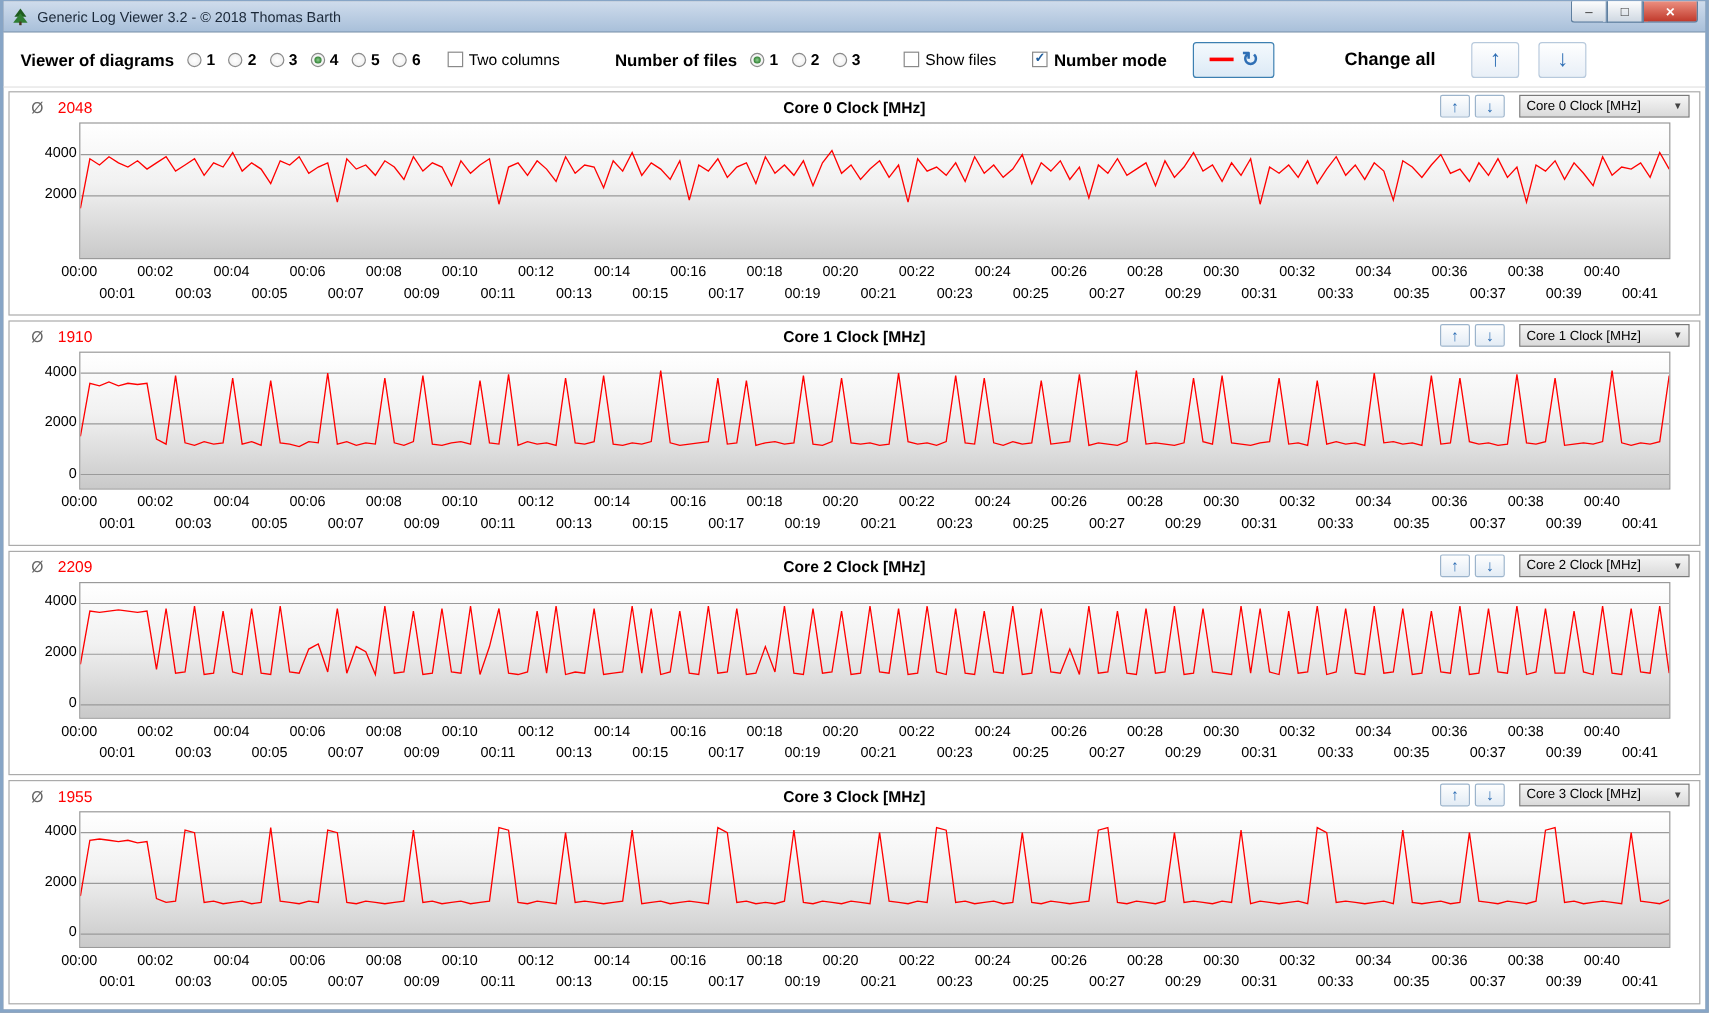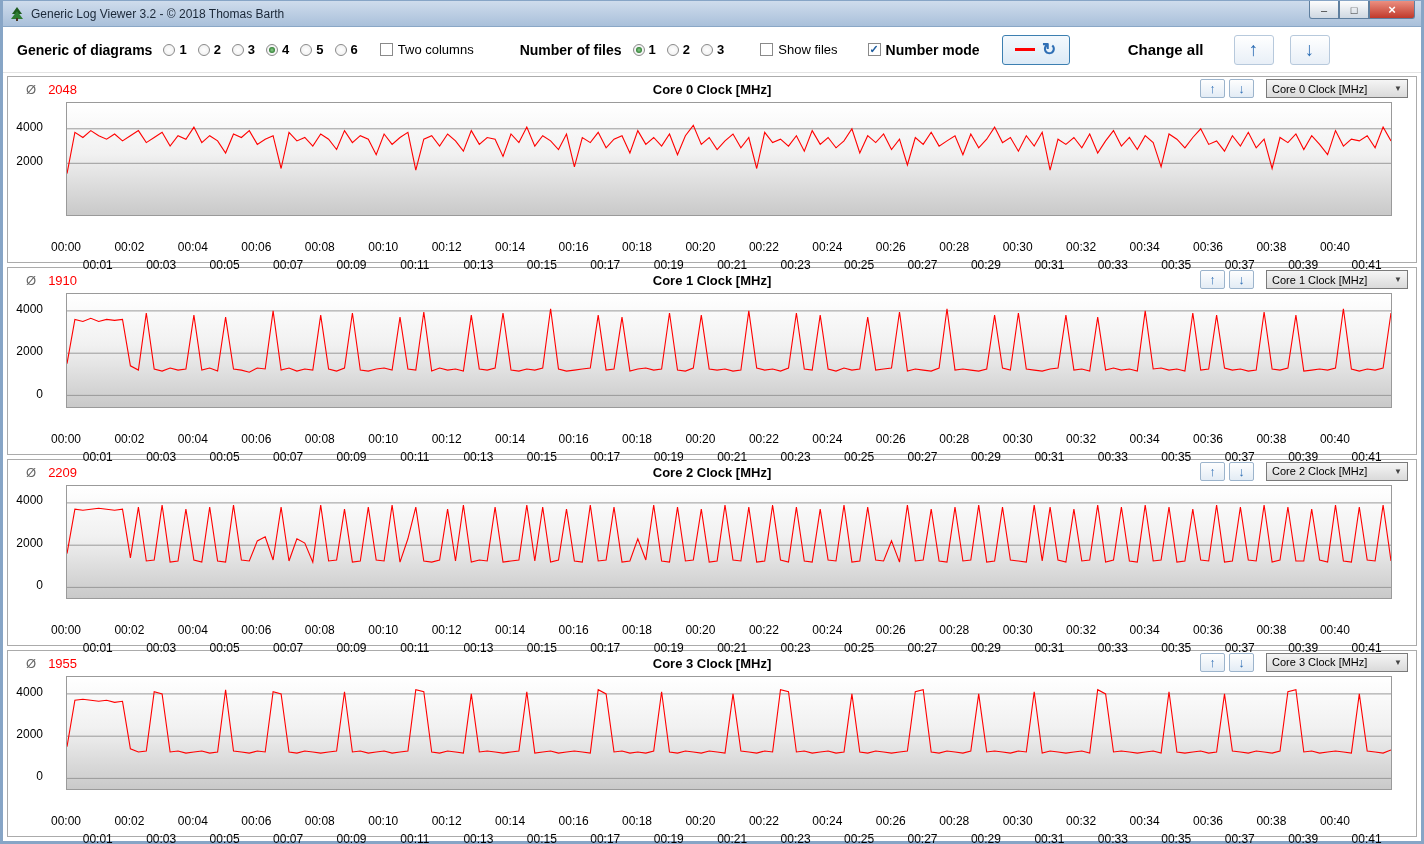--- a/index.html
+++ b/index.html
@@ -117,28 +117,28 @@
     width:142px; height:19px; margin-left:8px;
     border:1px solid #7a7a7a;
     background:linear-gradient(#f5f5f5,#dadada);
     font-size:11px; color:#000;
     display:flex; align-items:center; justify-content:space-between;
     padding:0 5px;
   }
   .dd-arrow { font-size:8px; color:#444; margin-left:4px; }
   .chart-row { flex:1; min-height:0; display:flex; padding-right:24px; }
   .ylabels { width:58px; flex:0 0 58px; position:relative; font-size:12px; color:#000; }
-  .ytick { position:absolute; right:23px; }
+  .ytick { position:absolute; right:2px; }
   .plot {
     flex:1; position:relative;
     border:1px solid #9a9a9a;
     background:linear-gradient(#ffffff 0%, #f1f1f1 45%, #c9c9c9 100%);
   }
   .plot svg { position:absolute; left:0; top:0; }
-  .xaxis-row { height:42px; flex:0 0 42px; display:flex; padding-right:24px; margin-bottom:4px;align-items:center; }
+  .xaxis-row { height:42px; flex:0 0 42px; display:flex; padding-right:24px; margin-bottom:4px; }
   .xspacer { width:58px; flex:0 0 58px; }
   .xlabels { flex:1; position:relative; font-size:12px; color:#000; }
   .xtick { position:absolute; transform:translateX(-50%); white-space:nowrap; }
 </style>
 </head>
 <body>
 
 <div class="window">
 
   <div class="titlebar">
@@ -157,21 +157,21 @@
       <span class="winbtn">
           <span>□</span>
         </span>
       <span class="winbtn close">
           <span>×</span>
         </span>
     </span>
   </div>
 
   <div class="toolbar">
-    <span class="tb-label-bold">Generic of diagrams</span>
+    <span class="tb-label-bold">Viewer of diagrams</span>
 
     <span class="radio-item">
         <span class="radio"></span>
         <span class="radio-num">1</span>
       </span>
     <span class="radio-item">
         <span class="radio"></span>
         <span class="radio-num">2</span>
       </span>
     <span class="radio-item">

